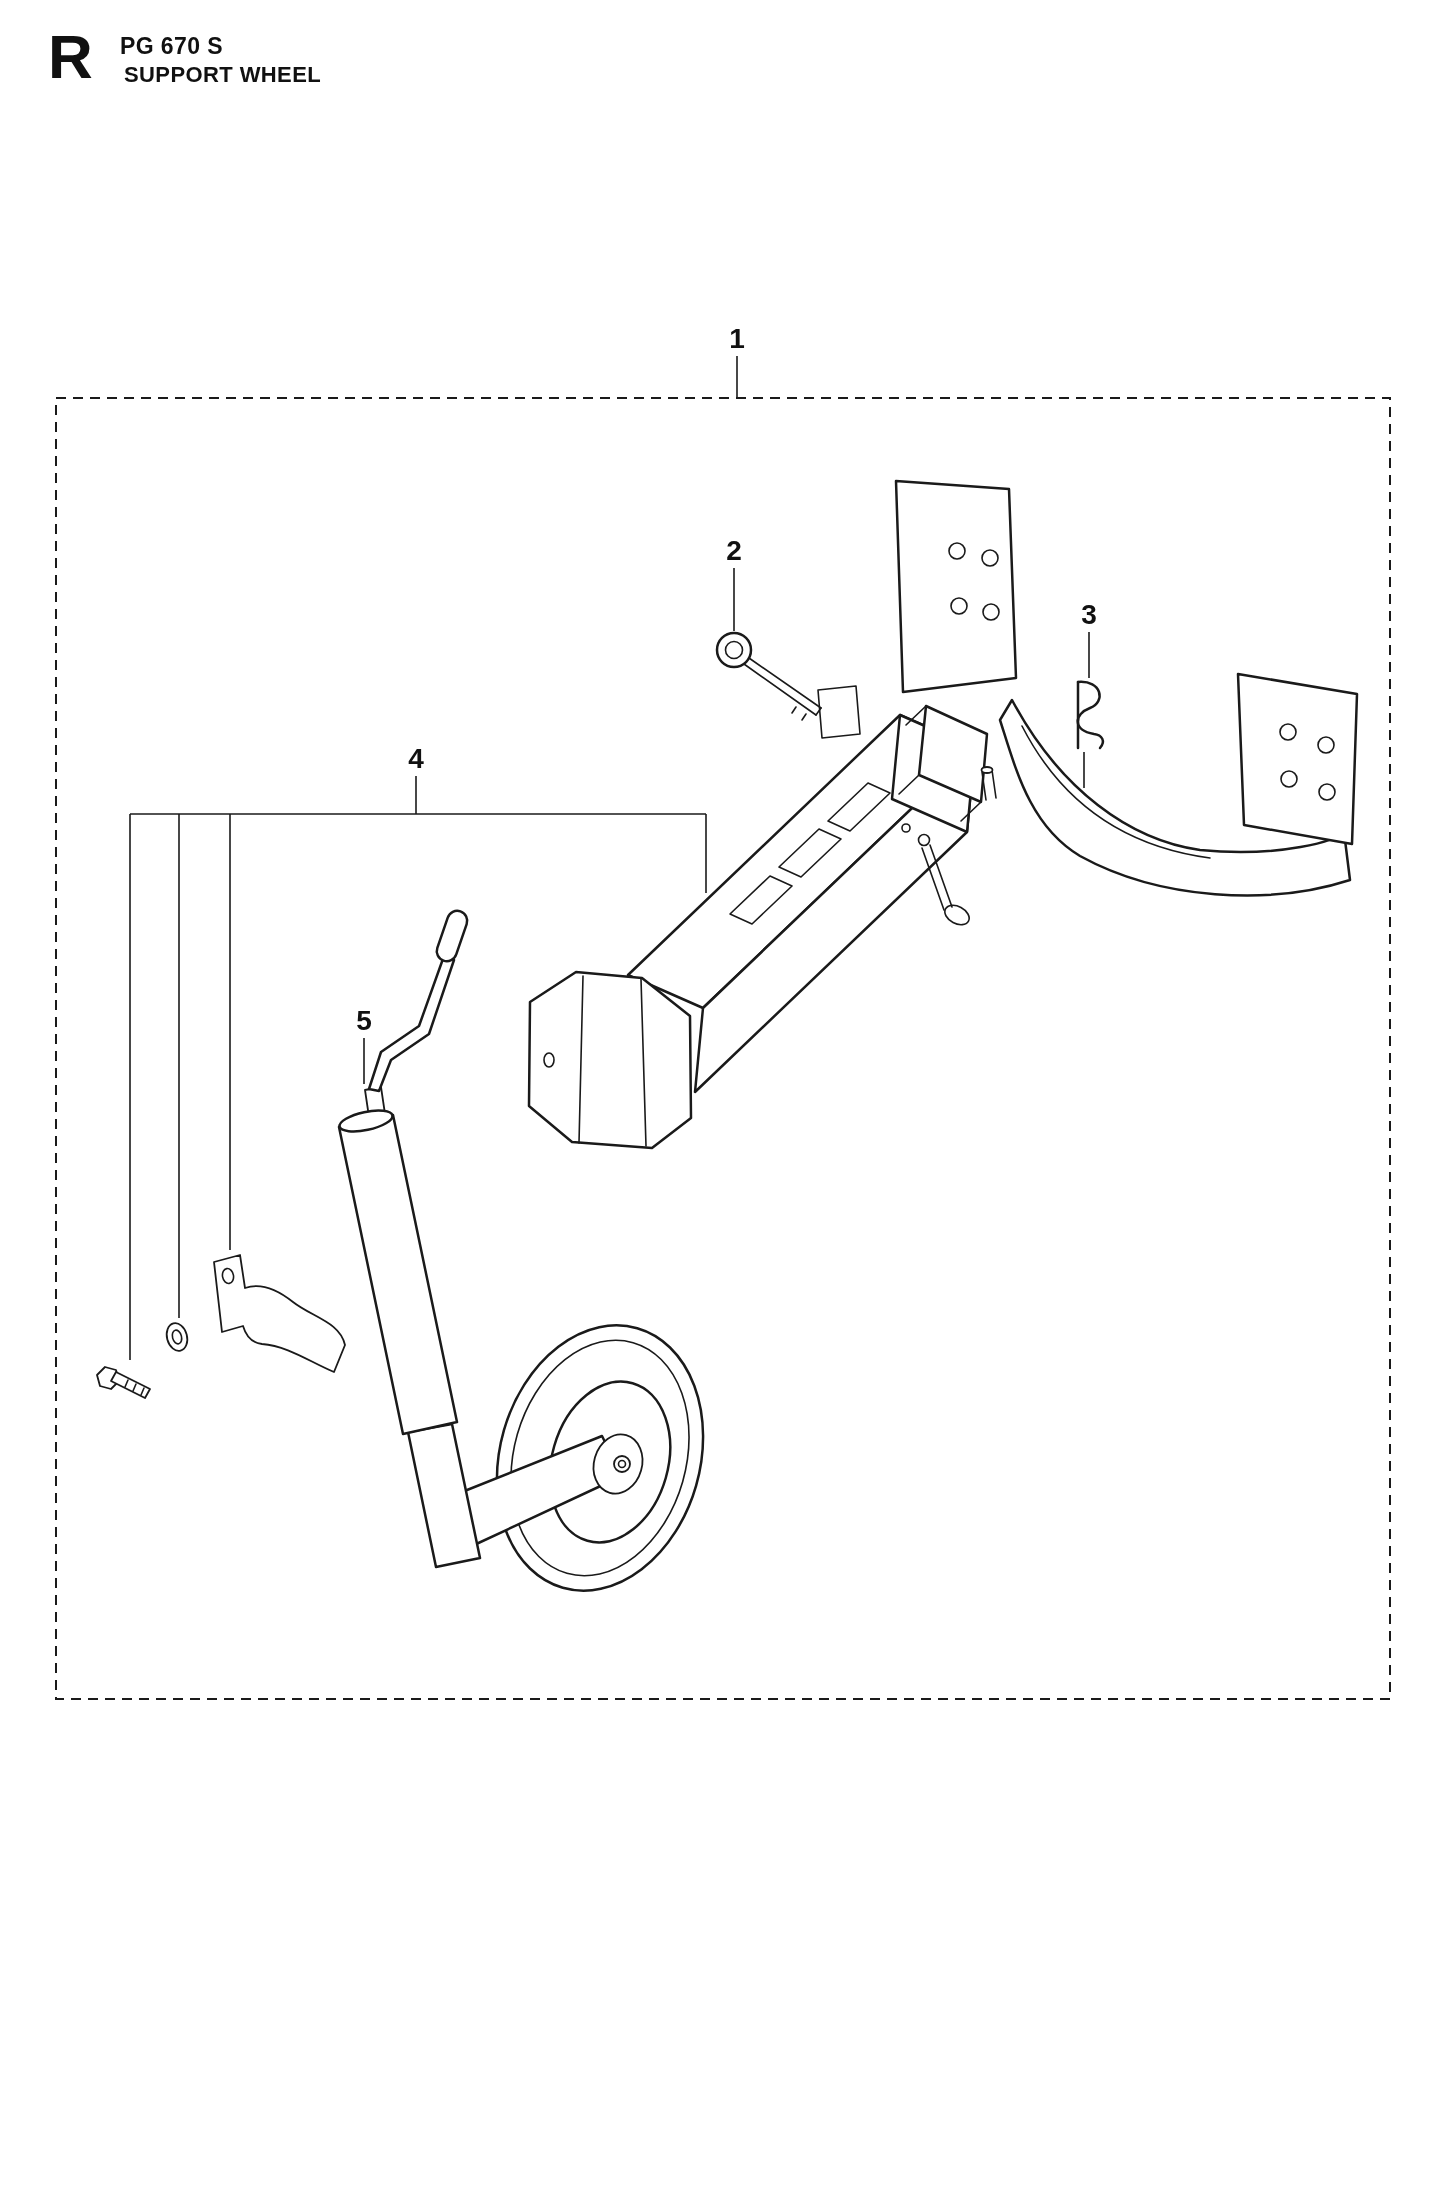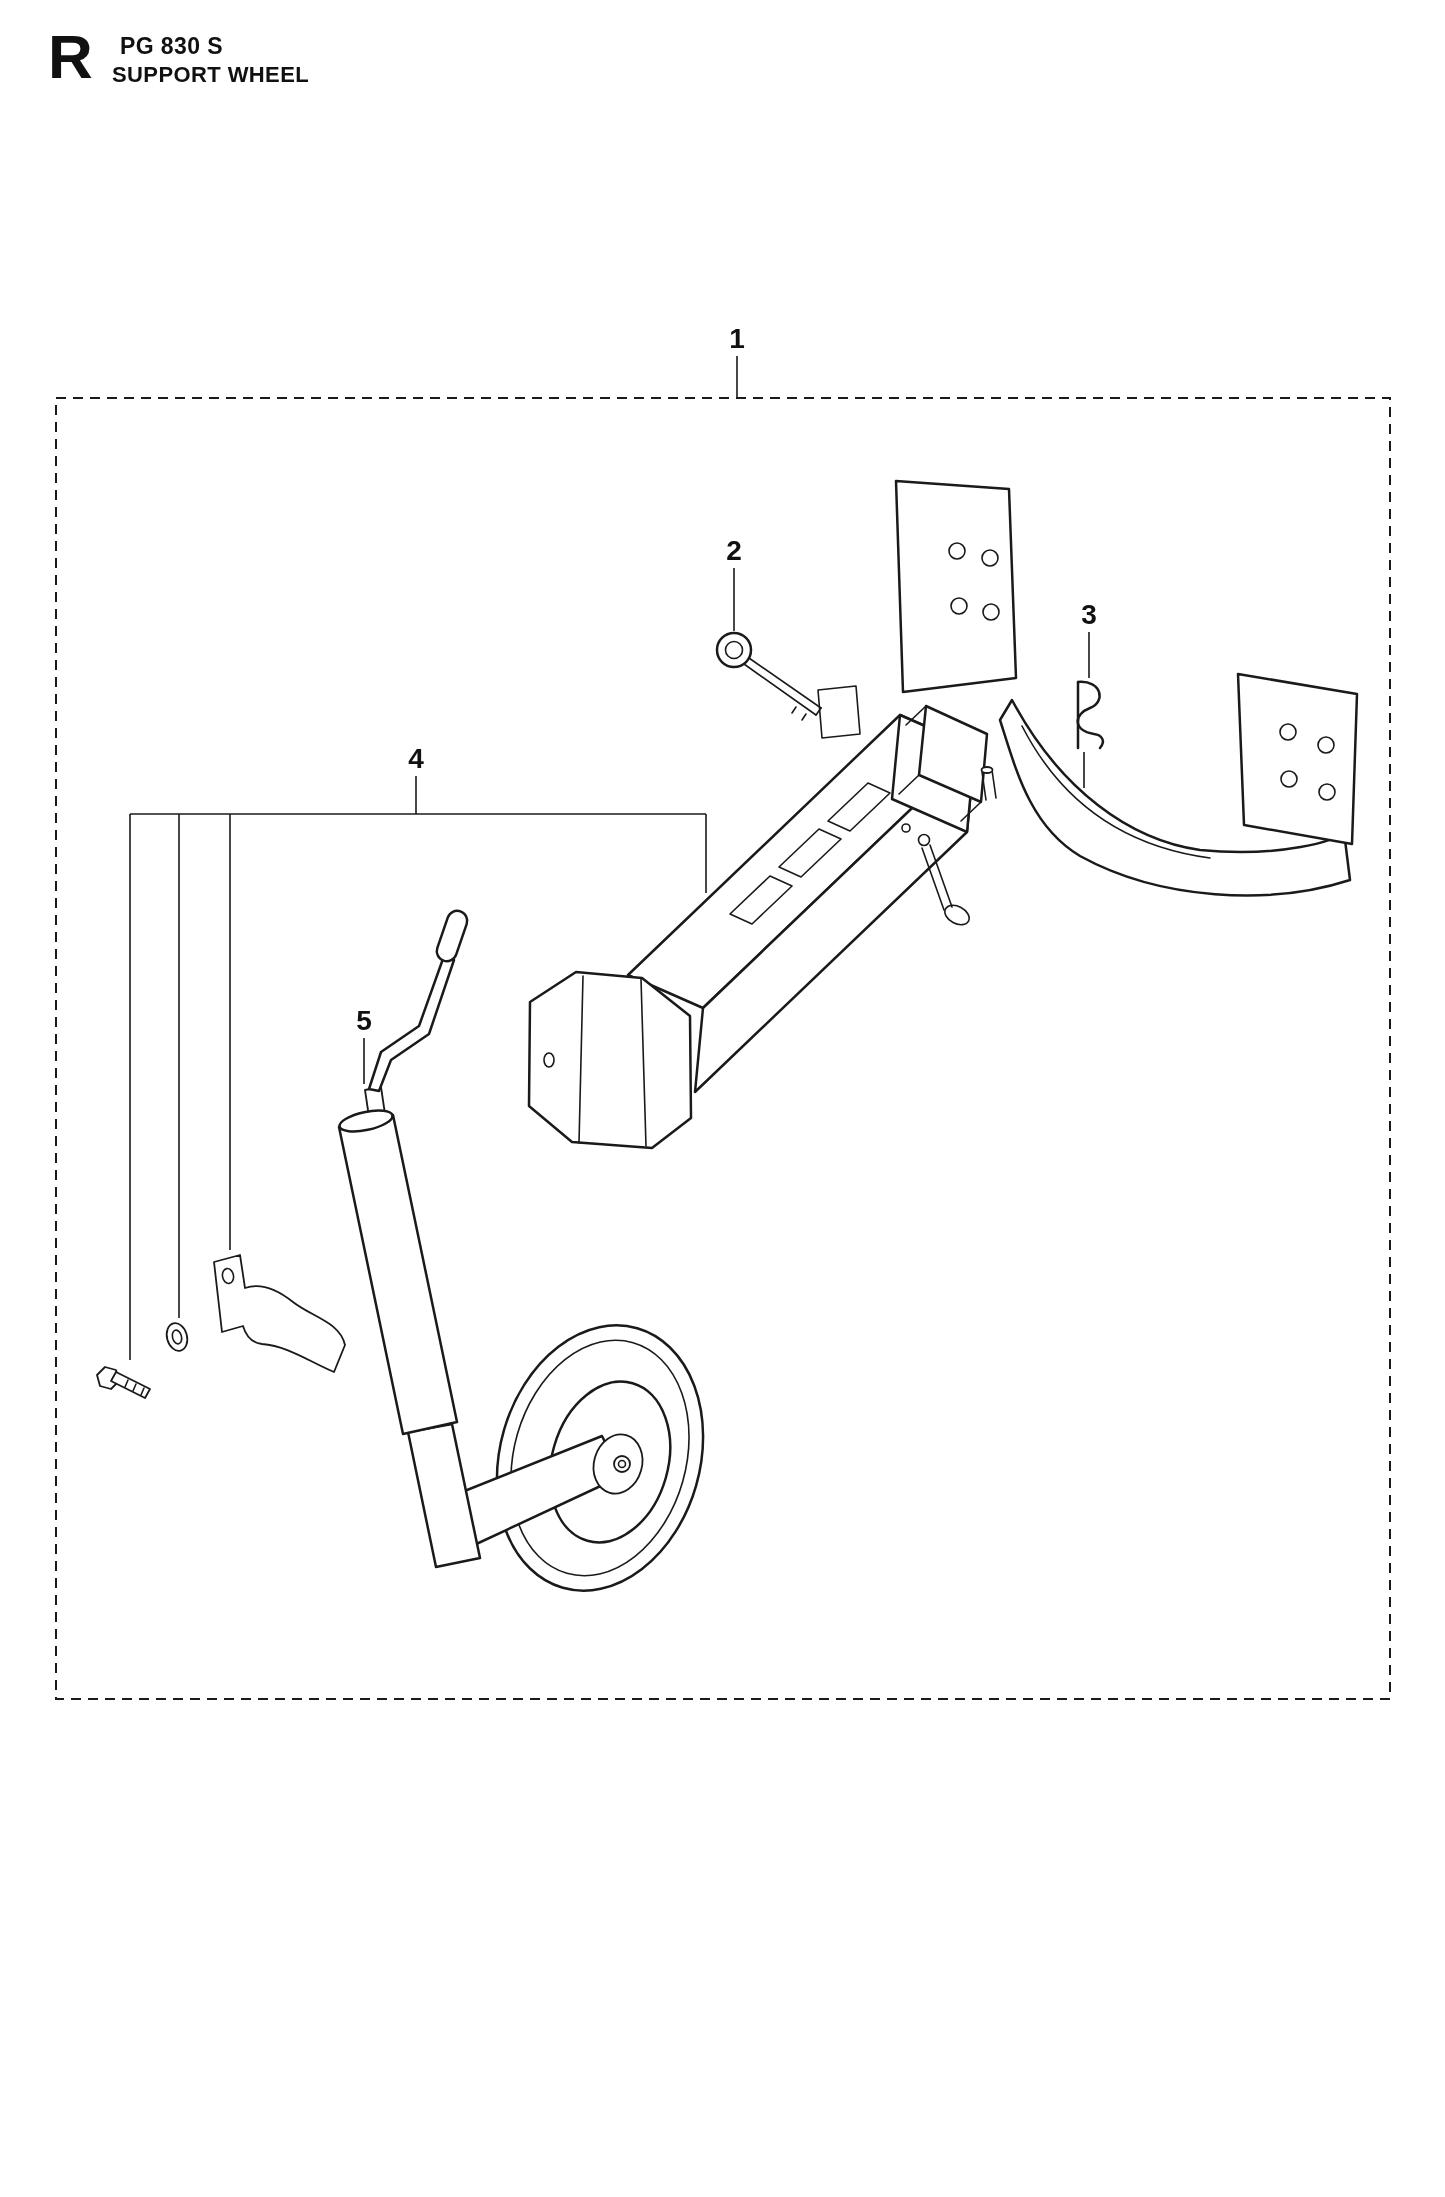--- a/index.html
+++ b/index.html
@@ -9,40 +9,40 @@
     width:1445px; height:2197px;
     background:#ffffff;
     font-family:"Liberation Sans", sans-serif;
     color:#111111;
     overflow:hidden;
     margin:0 auto;
   }
   .hdr { position:absolute; white-space:nowrap; }
   .section-letter { top:26px; left:48px; font-size:62px; font-weight:700; line-height:1; }
   .header-model  { top:33px; left:120px; font-size:23px; font-weight:700; letter-spacing:.4px; }
-  .header-title  { top:62px; left:112px; font-size:22px; font-weight:700; letter-spacing:.4px; }
+  .header-title  { top:62px; left:124px; font-size:22px; font-weight:700; letter-spacing:.4px; }
   svg.diagram { position:absolute; left:0; top:0; }
   svg .ln   { stroke:#1a1a1a; fill:none; stroke-width:2.5; stroke-linejoin:round; stroke-linecap:round; }
   svg .lnt  { stroke:#1a1a1a; fill:none; stroke-width:1.6; stroke-linejoin:round; stroke-linecap:round; }
   svg .fw   { stroke:#1a1a1a; fill:#ffffff; stroke-width:2.5; stroke-linejoin:round; }
   svg .fwt  { stroke:#1a1a1a; fill:#ffffff; stroke-width:1.8; stroke-linejoin:round; }
   svg .leader { stroke:#1a1a1a; stroke-width:1.6; fill:none; }
   svg .dash { stroke:#1a1a1a; stroke-width:2; fill:none; stroke-dasharray:10 7; }
   svg text.callout {
     font-family:"Liberation Sans", sans-serif;
     font-size:28px; font-weight:700; fill:#111111; text-anchor:middle;
   }
 </style>
 </head>
 <body>
 
 <div class="page">
 
   <div class="hdr section-letter">R</div>
-  <div class="hdr header-model">PG 830 S</div>
+  <div class="hdr header-model">PG 670 S</div>
   <div class="hdr header-title">SUPPORT WHEEL</div>
 
   <svg class="diagram" width="1445" height="2197" viewBox="0 0 1445 2197" xmlns="http://www.w3.org/2000/svg">
 
     <g>
       <rect class="dash" x="56" y="398" width="1334" height="1301"></rect>
     </g>
 
     <g>
 

